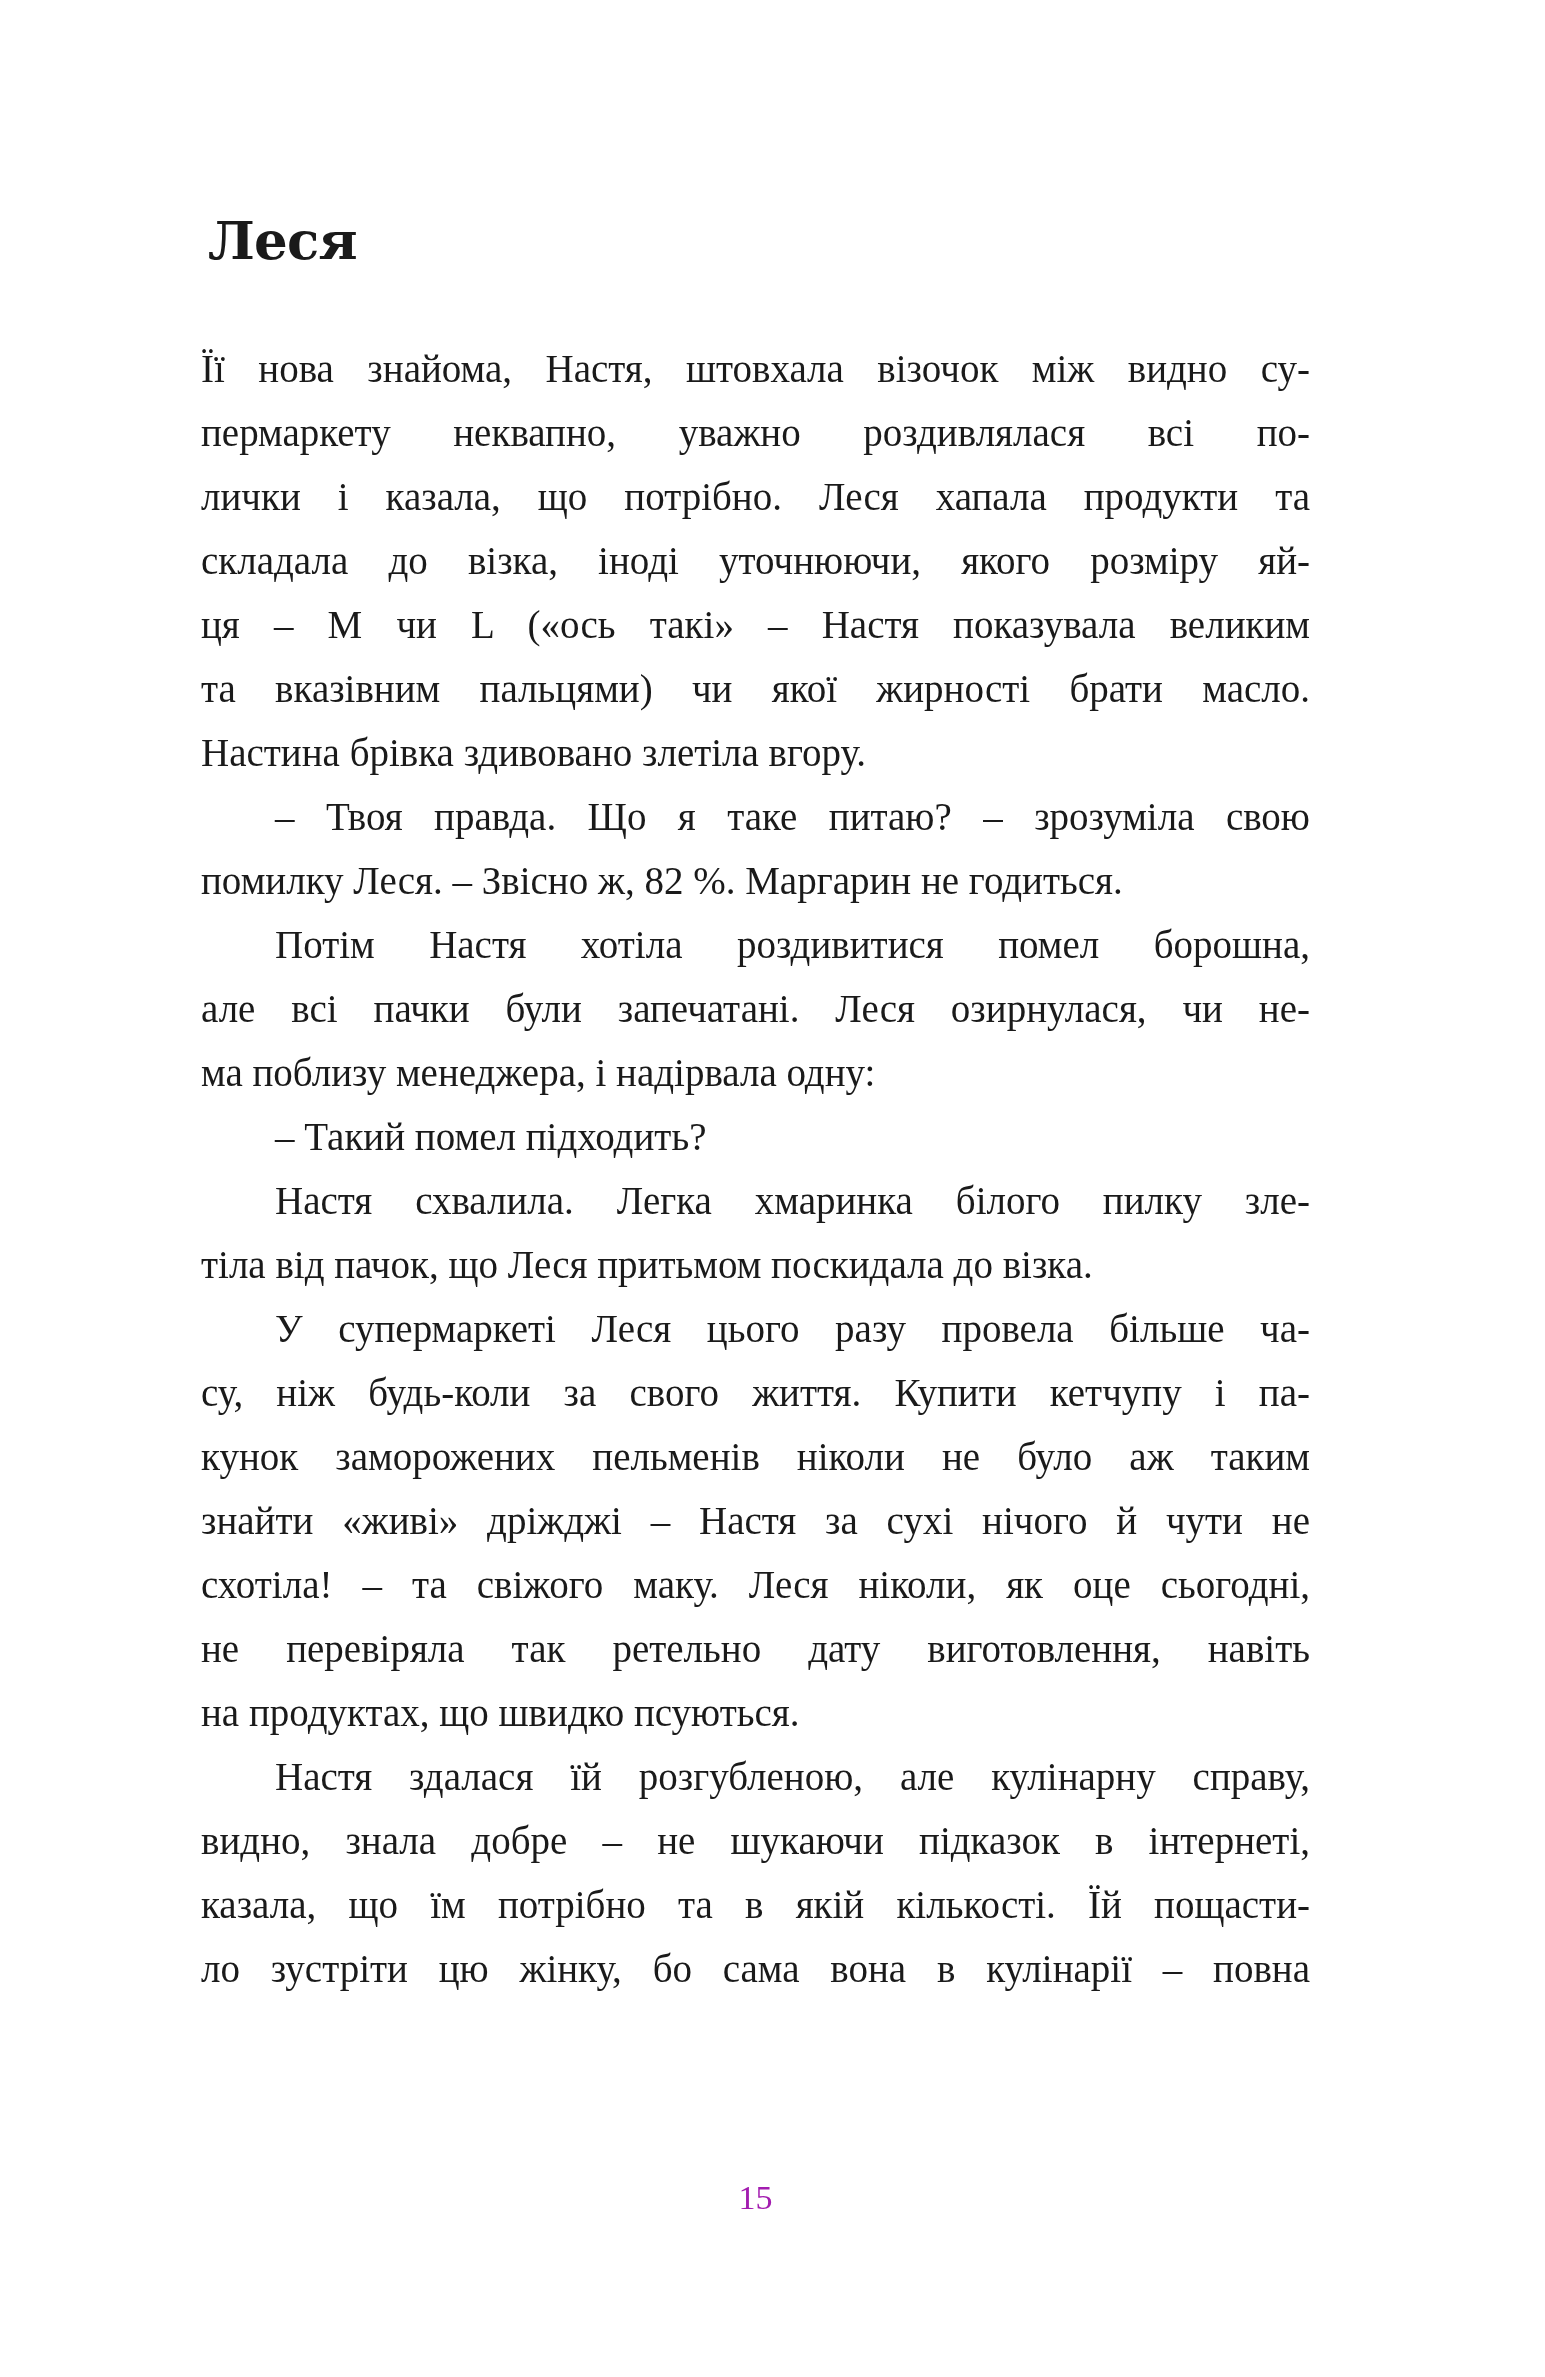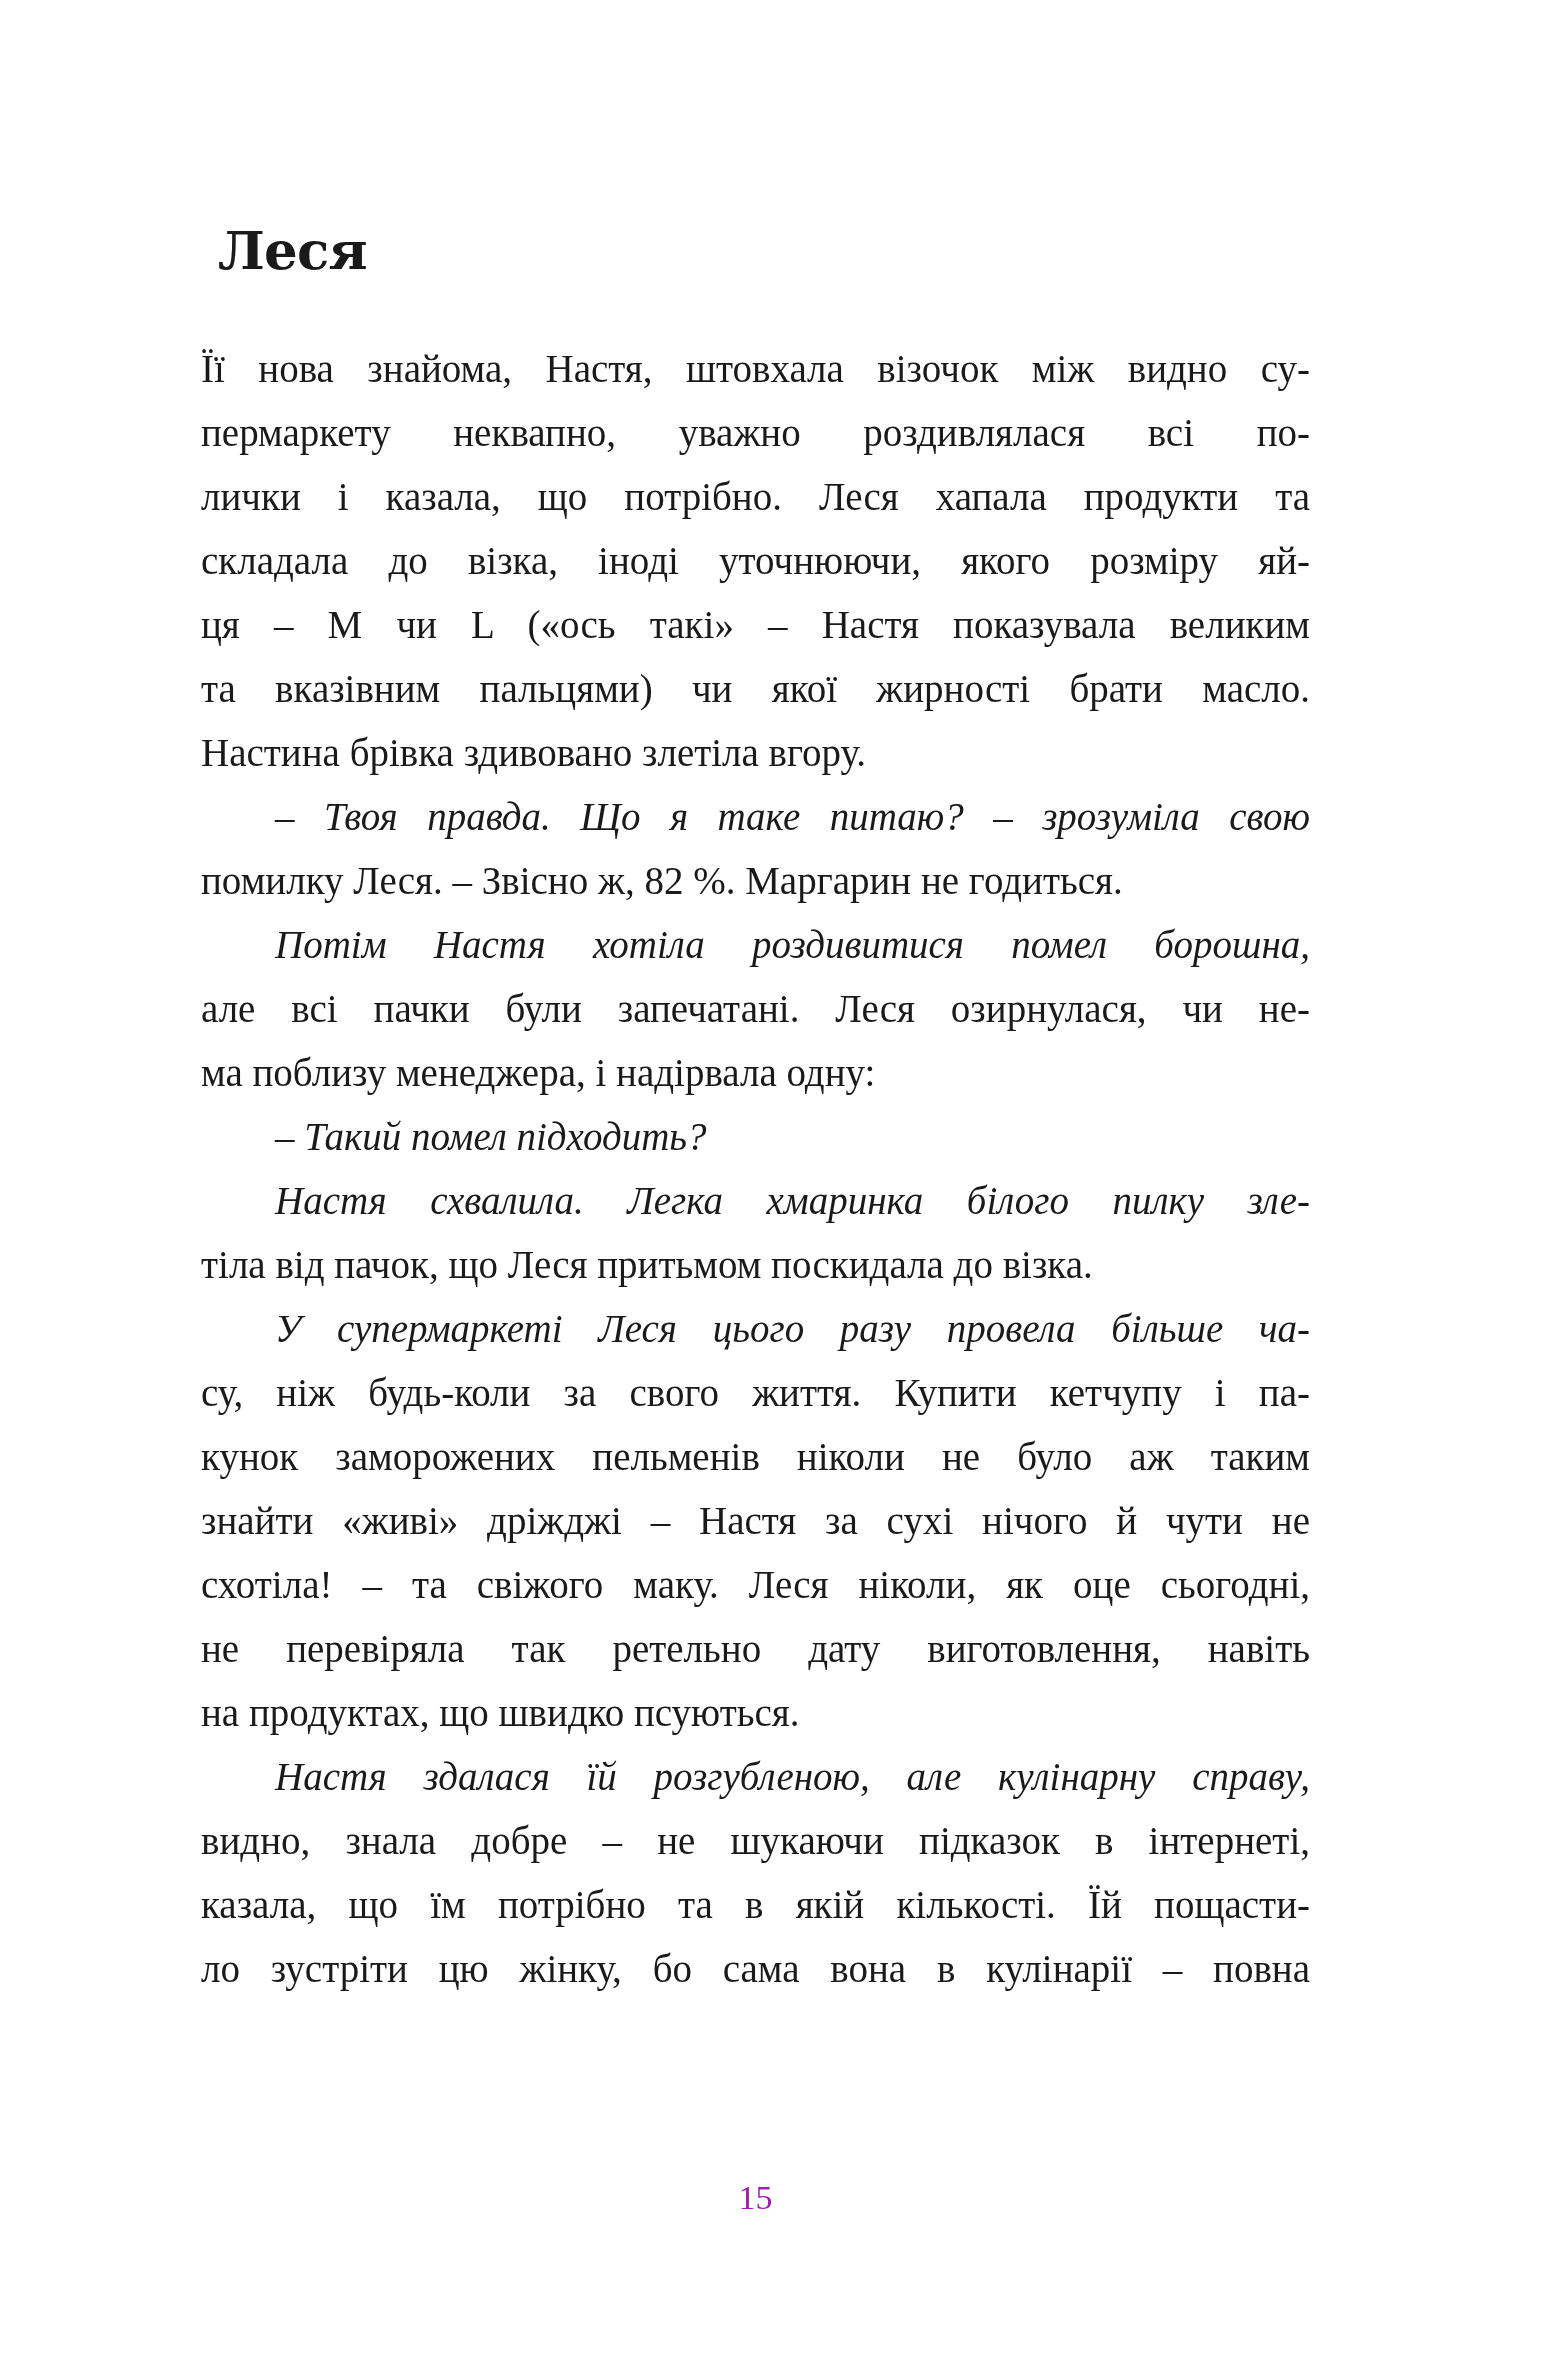--- a/index.html
+++ b/index.html
@@ -17,21 +17,21 @@
   .page {
     position: absolute;
     left: 201px;
     top: 0;
     width: 1109px;
   }
   .chapter-title {
     position: absolute;
     left: 0;
     top: 201px;
-    margin: 17px;
+    margin: 7px;
     font-family: "DejaVu Serif", serif;
     font-weight: bold;
     font-size: 53px;
     line-height: 64px;
     letter-spacing: -0.8px;
     color: #1a1a1a;
   }
   .body-text {
     position: absolute;
     left: 0;
@@ -50,21 +50,20 @@
   .line.justify {
     text-align: justify;
     text-align-last: justify;
   }
   .line.last {
     text-align: left;
     text-align-last: left;
   }
   .line.indent {
     padding-left: 74px;
-    font-style: italic;
   }
   .page-number {
     position: absolute;
     left: 0;
     width: 1109px;
     top: 2174px;
     text-align: center;
     font-family: "Liberation Serif", serif;
     font-size: 34px;
     line-height: 48px;

